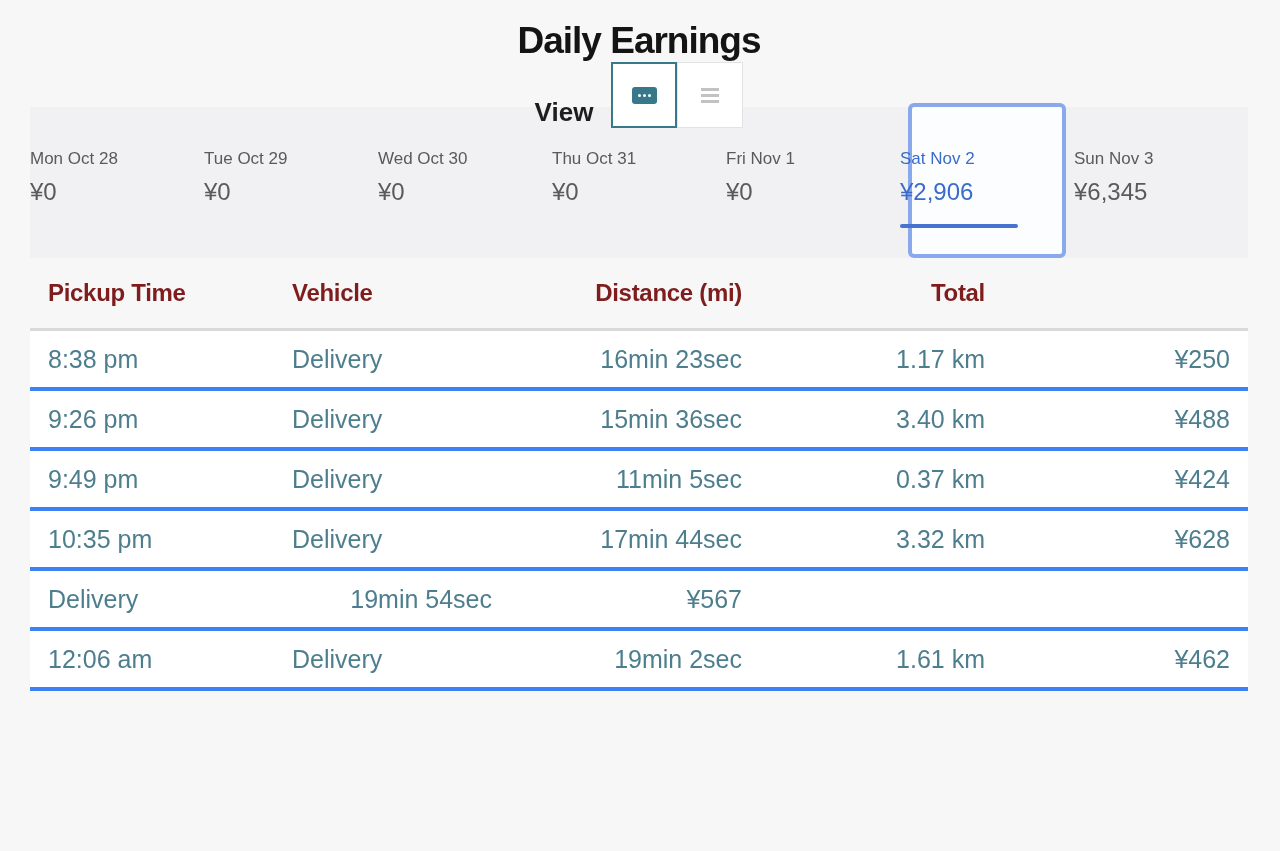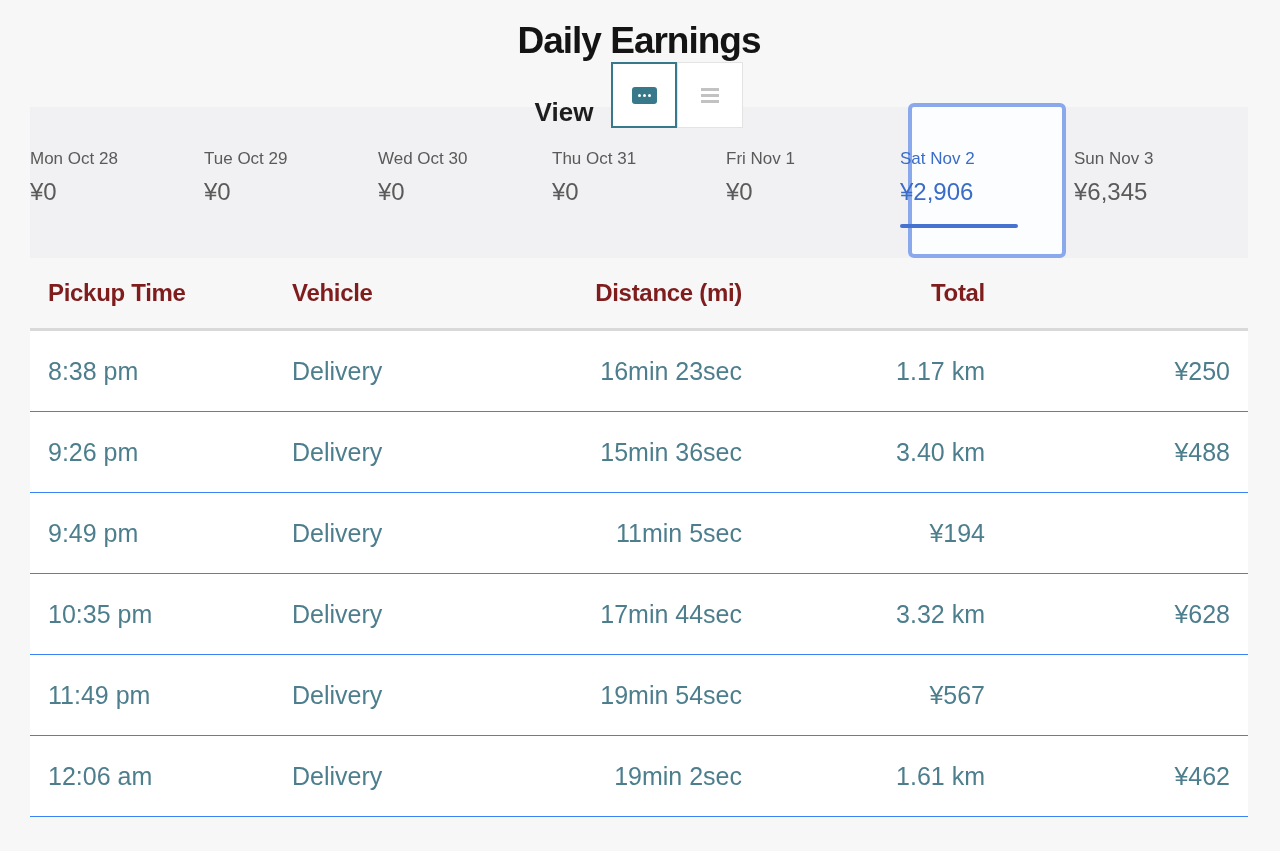--- a/index.html
+++ b/index.html
@@ -70,21 +70,21 @@
     grid-template-columns:244px 200px 250px 243px 1fr;
     align-items:center;
     padding:0 18px;
   }
   .t-head { height:70px; }
   .t-head span { font-size:24px; font-weight:bold; letter-spacing:-0.3px; color:#7f1d1d; }
   .col-r { text-align:right; }
   .t-divider { height:3px; background:#d9d9d9; }
   .t-body { background:#ffffff; }
   .t-row {
-    height:81px; background:#ffffff; border-bottom:1px solid #3b82f6;
+    height:60px; background:#ffffff; border-bottom:4px solid #3b82f6;
   }
   .t-row span { font-size:25px; color:#4d7e8d; }
 </style>
 </head>
 <body>
 
 <div class="top-bar">
   <div class="page-title">Daily Earnings</div>
   <div class="view-area">
     <span class="view-label">View</span>
@@ -159,31 +159,31 @@
         <span>9:26 pm</span>
         <span>Delivery</span>
         <span class="col-r">15min 36sec</span>
         <span class="col-r">3.40 km</span>
         <span class="col-r">¥488</span>
       </div>
       <div class="t-grid t-row">
         <span>9:49 pm</span>
         <span>Delivery</span>
         <span class="col-r">11min 5sec</span>
-        <span class="col-r">¥194</span>
+        <span class="col-r">0.37 km</span>
+        <span class="col-r">¥424</span>
       </div>
       <div class="t-grid t-row">
         <span>10:35 pm</span>
         <span>Delivery</span>
         <span class="col-r">17min 44sec</span>
         <span class="col-r">3.32 km</span>
         <span class="col-r">¥628</span>
       </div>
       <div class="t-grid t-row">
-        <span>11:49 pm</span>
         <span>Delivery</span>
         <span class="col-r">19min 54sec</span>
         <span class="col-r">¥567</span>
       </div>
       <div class="t-grid t-row">
         <span>12:06 am</span>
         <span>Delivery</span>
         <span class="col-r">19min 2sec</span>
         <span class="col-r">1.61 km</span>
         <span class="col-r">¥462</span>

